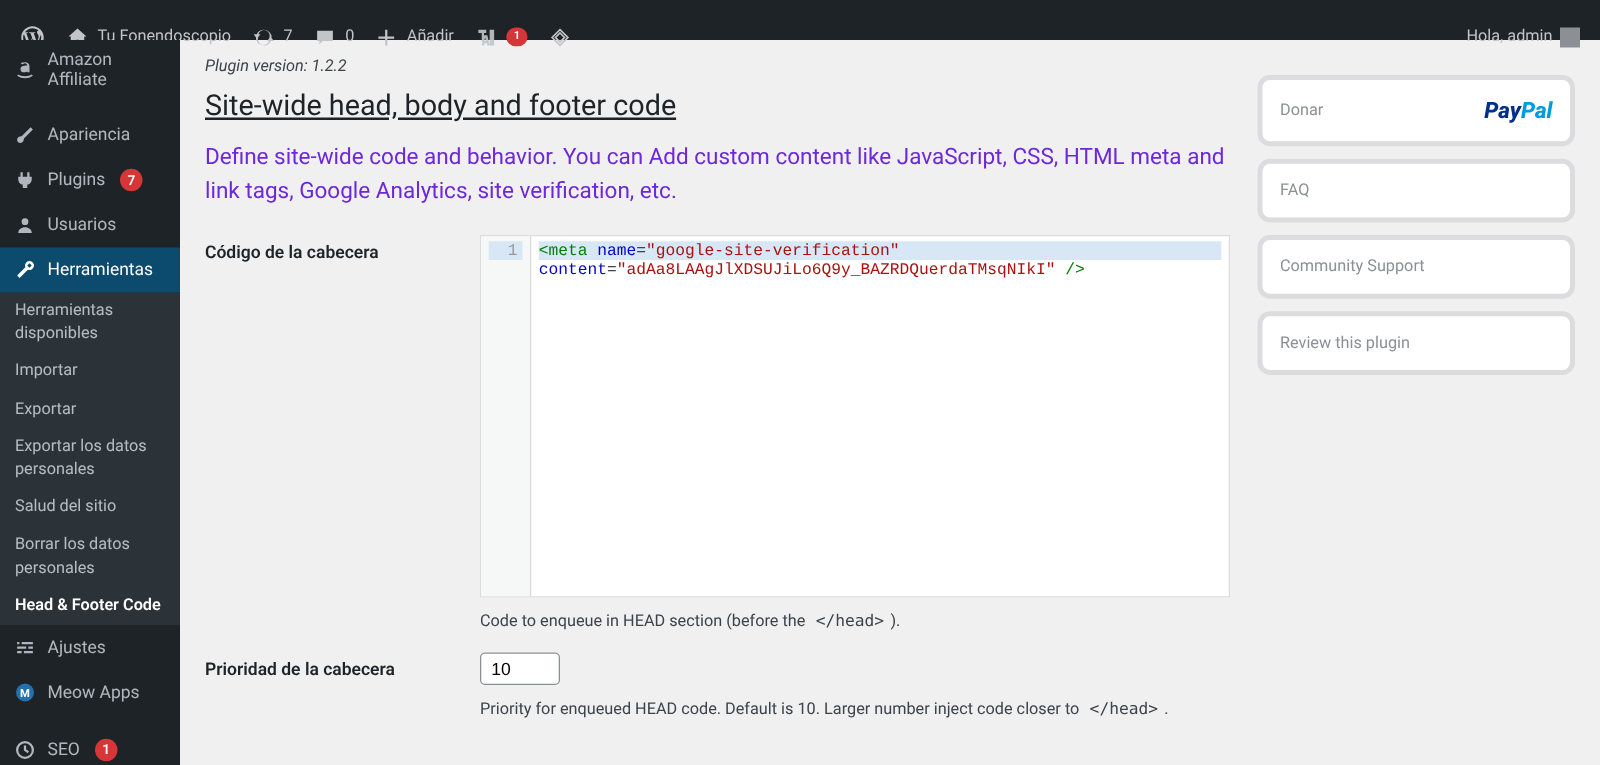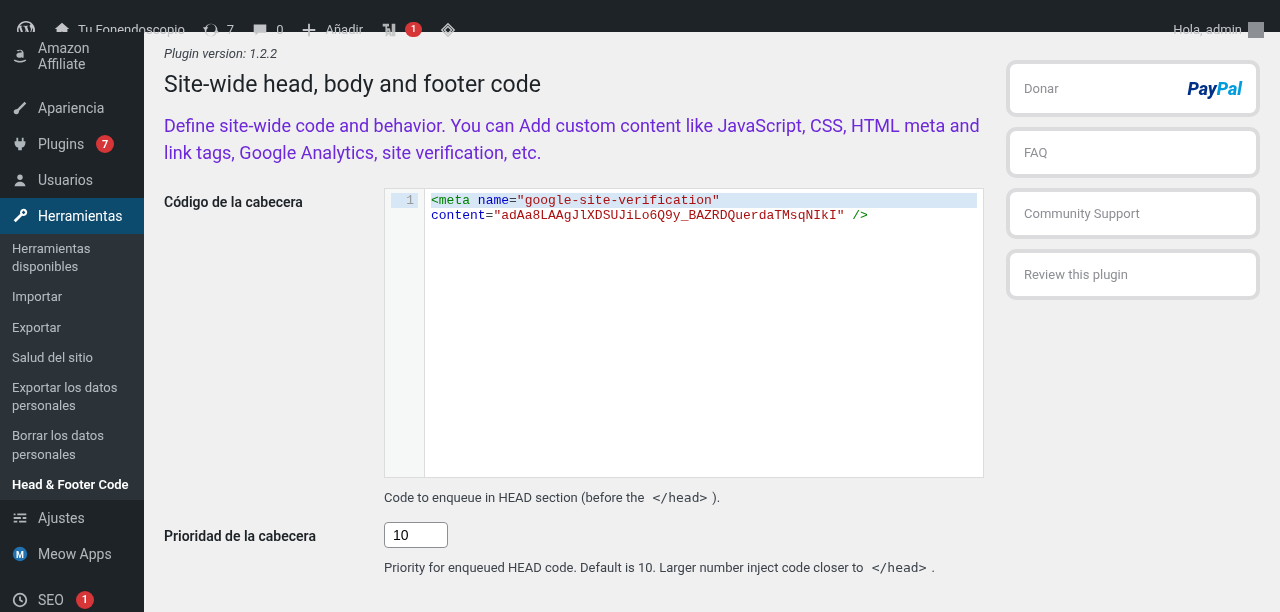--- a/index.html
+++ b/index.html
@@ -25,21 +25,21 @@
 .menu-item.current::after { content: ''; position: absolute; right: -8px; top: 50%; transform: translateY(-50%); border: 8px solid transparent; border-right-color: #f0f0f1; }
 .menu-icon { width: 20px; height: 20px; display: inline-flex; align-items: center; justify-content: center; flex-shrink: 0; }
 .submenu { background: #2c3338; }
 .submenu-item { padding: 6px 12px; color: rgba(240,246,252,0.7); cursor: pointer; font-size: 13px; line-height: 1.4; }
 .submenu-item.current { color: #fff; font-weight: 600; }
 .badge-count { background: #d63638; color: #fff; border-radius: 9px; min-width: 18px; height: 18px; display: inline-flex; align-items: center; justify-content: center; font-size: 11px; font-weight: 600; padding: 0 5px; margin-left: 4px; }
 
 
 .content-inner { max-width: 820px; float: left; }
 .version { font-style: italic; color: #3c434a; font-size: 13px; padding-top: 14px; padding-bottom: 10px; }
-h1.page-title { font-size: 23px; font-weight: 400; color: #1d2327; margin-bottom: 14px; }
+h1.page-title { font-size: 23px; font-weight: 400; color: #1d2327; margin-bottom: 14px; text-decoration: underline; }
 .desc { font-size: 18px; color: #6d28d9; line-height: 1.5; margin-bottom: 22px; }
 .form-row { display: flex; margin-bottom: 14px; }
 .form-label { width: 220px; flex-shrink: 0; font-weight: 600; color: #1d2327; font-size: 14px; padding-top: 6px; }
 .form-field { flex: 1; }
 
 
 .code-editor { border: 1px solid #dcdcde; background: #fff; height: 290px; display: flex; font-family: "SFMono-Regular", Consolas, "Liberation Mono", Menlo, monospace; font-size: 13px; border-radius: 0; }
 .gutter { background: #f6f7f7; border-right: 1px solid #dcdcde; padding: 4px 6px; text-align: right; color: #999; min-width: 40px; user-select: none; }
 .gutter .ln { background: #d7e7f5; padding: 0 4px; }
 .code { flex: 1; padding: 4px 6px; white-space: pre-wrap; word-break: break-all; }
@@ -172,22 +172,22 @@
           <svg width="18" height="18" viewBox="0 0 20 20" fill="currentColor">
             <path d="M14 2a4 4 0 0 0-3.7 5.5L3 14.8 5.2 17l7.3-7.3A4 4 0 1 0 14 2zm0 2 2 2-2 2-2-2z"></path>
           </svg>
         </span>
       <span>Herramientas</span>
     </div>
     <div class="submenu">
       <div class="submenu-item">Herramientas disponibles</div>
       <div class="submenu-item">Importar</div>
       <div class="submenu-item">Exportar</div>
+      <div class="submenu-item">Exportar los datos personales</div>
       <div class="submenu-item">Salud del sitio</div>
-      <div class="submenu-item">Exportar los datos personales</div>
       <div class="submenu-item">Borrar los datos personales</div>
       <div class="submenu-item current">Head &amp; Footer Code</div>
     </div>
     <div class="menu-item top-level">
       <span class="menu-icon">
           <svg width="18" height="18" viewBox="0 0 20 20" fill="currentColor">
             <path d="M3 5h2v2H3zM7 5h10v2H7zM3 9h8v2H3zM13 9h4v2h-4zM3 13h4v2H3zM9 13h8v2H9z"></path>
           </svg>
         </span>
       <span>Ajustes</span>

